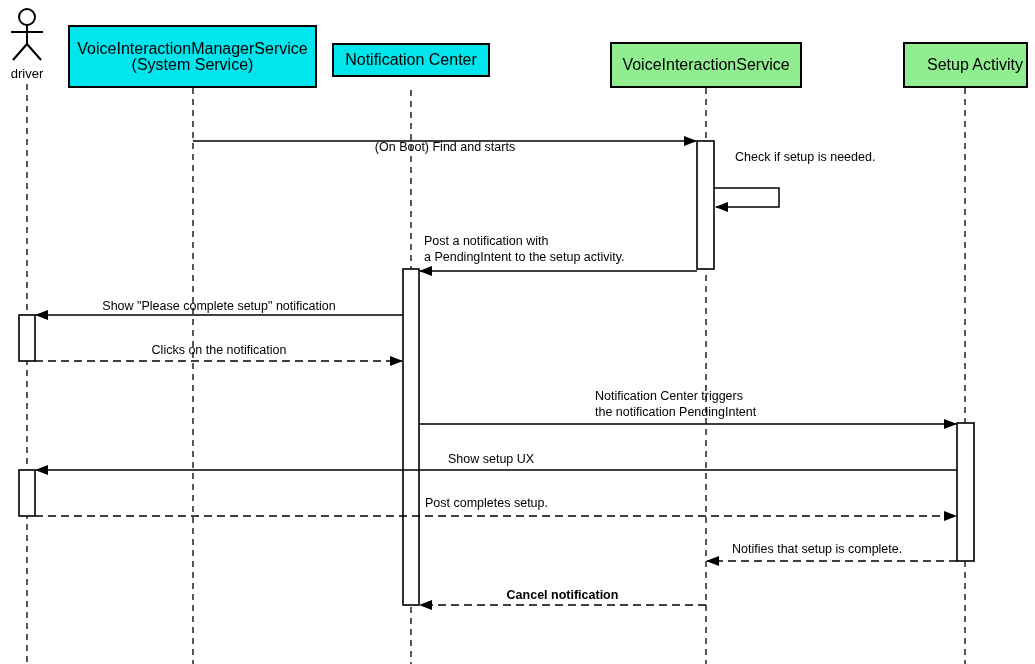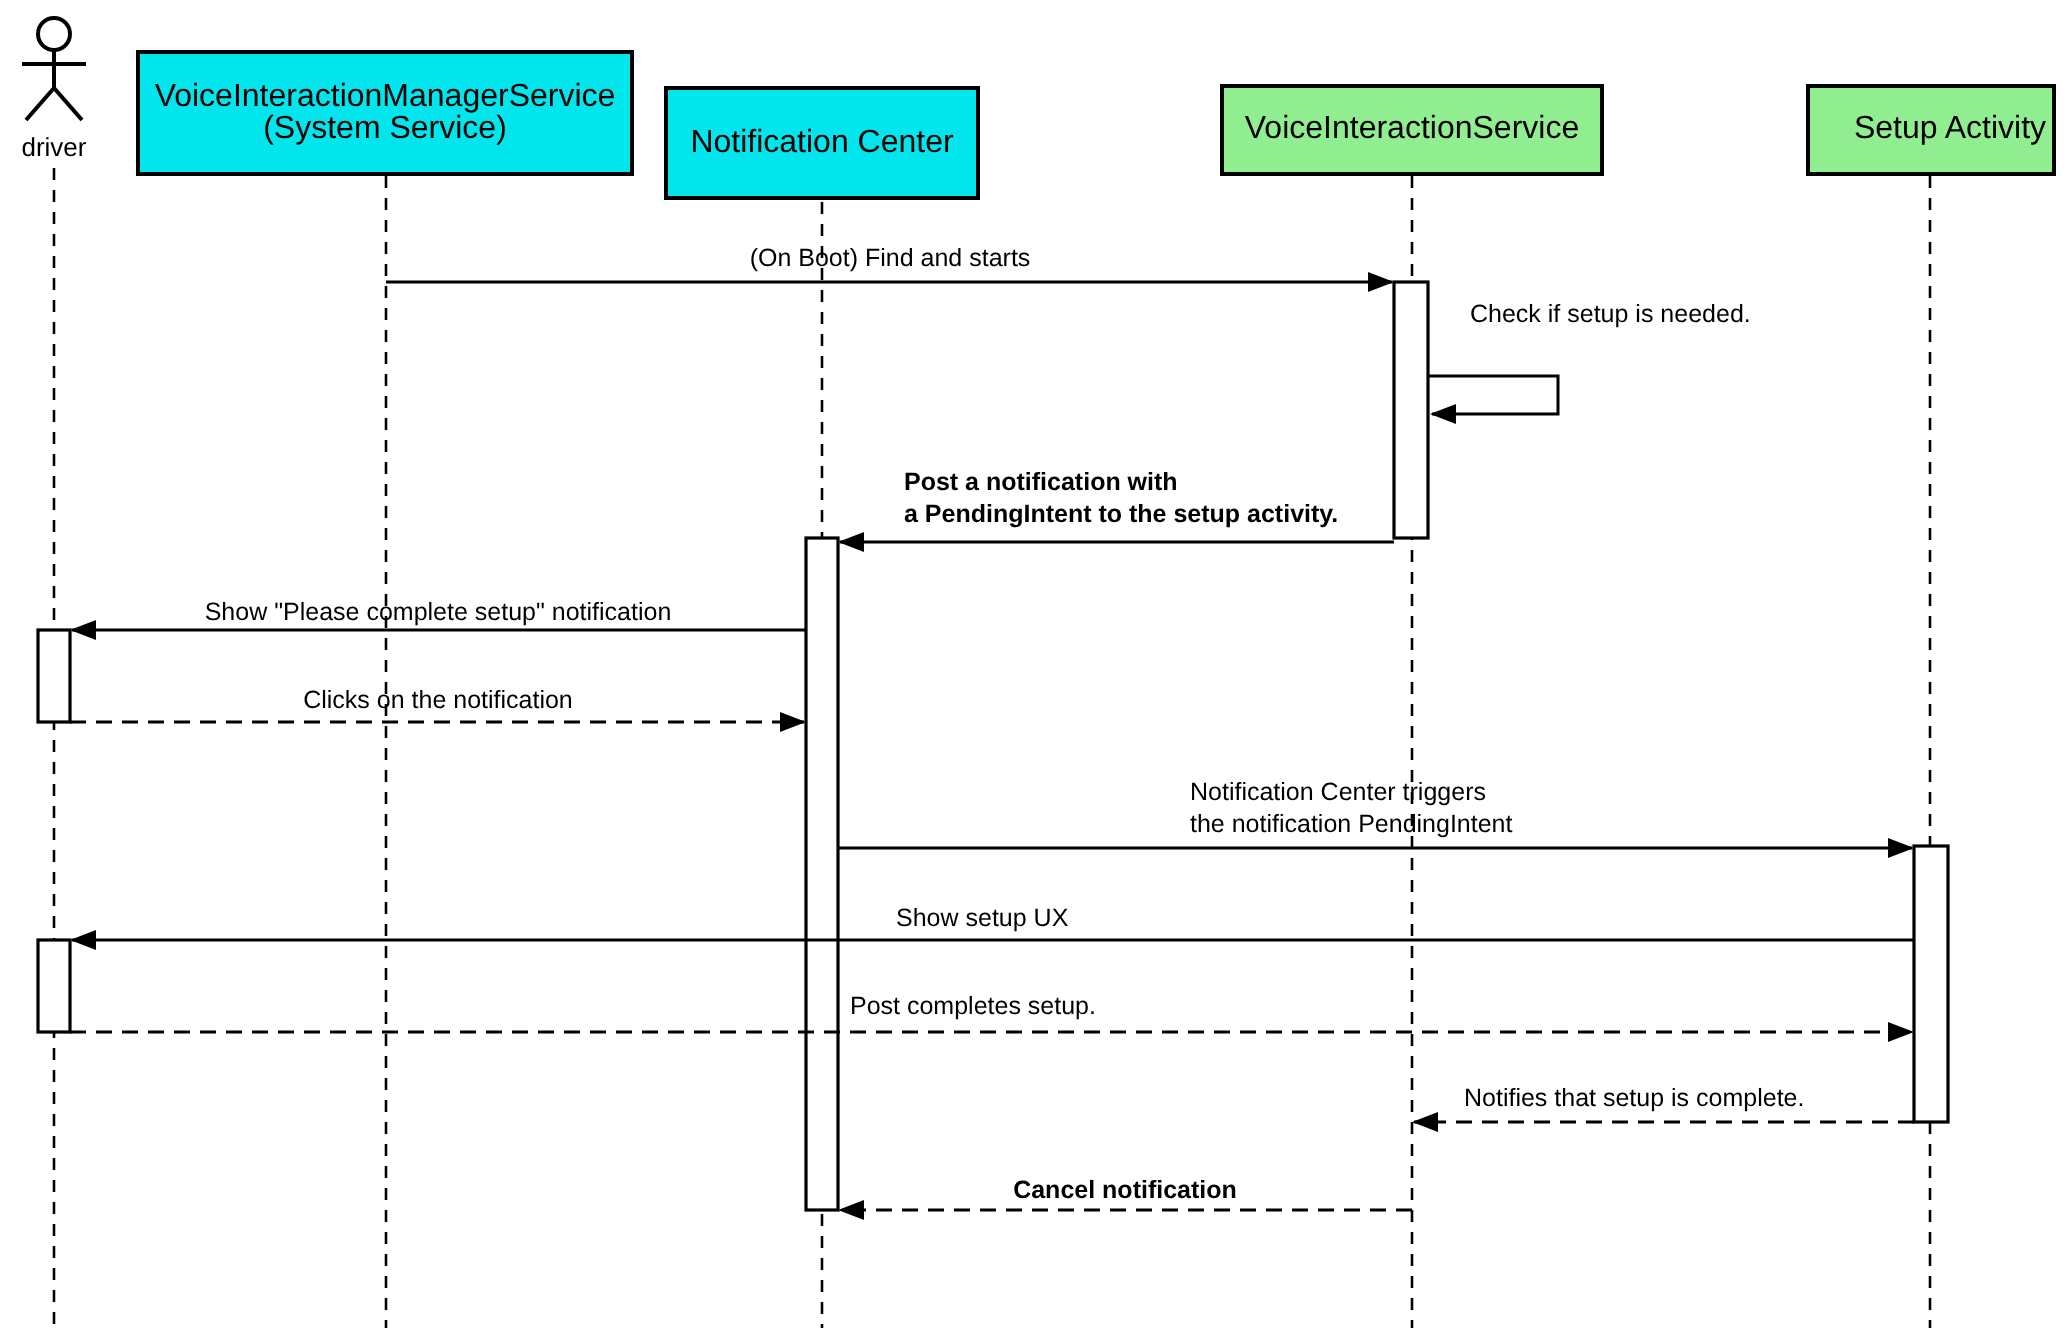--- a/index.html
+++ b/index.html
@@ -95,27 +95,27 @@
     <line class="solid" x1="957" y1="470" x2="36" y2="470" marker-end="url(#ah)"></line>
     <line class="dashed" x1="35" y1="516" x2="956" y2="516" marker-end="url(#ah)"></line>
     <line class="dashed" x1="957" y1="561" x2="707" y2="561" marker-end="url(#ah)"></line>
     <line class="dashed" x1="706" y1="605" x2="420" y2="605" marker-end="url(#ah)"></line>
   </svg>
 
   <div class="actor-label">driver</div>
 
   <div class="pbox" style="left: 68px; top: 25px; width: 249px; height: 63px; background: rgb(0, 230, 236);">VoiceInteractionManagerService
 (System Service)</div>
-  <div class="pbox" style="left: 332px; top: 43px; width: 158px; height: 57px; background: rgb(0, 230, 236);">Notification Center</div>
+  <div class="pbox" style="left: 332px; top: 43px; width: 158px; height: 34px; background: rgb(0, 230, 236);">Notification Center</div>
   <div class="pbox" style="left: 610px; top: 42px; width: 192px; height: 46px; background: rgb(144, 238, 144);">VoiceInteractionService</div>
   <div class="pbox" style="left: 903px; top: 42px; width: 125px; height: 46px; background: rgb(144, 238, 144); padding-left: 19px;">Setup Activity</div>
 
-  <div class="msg center" style="left:193px; top:122px; width:504px;">(On Boot) Find and starts</div>
+  <div class="msg center" style="left:193px; top:140px; width:504px;">(On Boot) Find and starts</div>
   <div class="msg" style="left:735px; top:150px;">Check if setup is needed.</div>
-  <div class="msg" style="left:452px; top:234px;font-weight:bold;">Post a notification with
+  <div class="msg" style="left:424px; top:234px;">Post a notification with
 a PendingIntent to the setup activity.</div>
   <div class="msg center" style="left:35px;  top:299px; width:368px;">Show "Please complete setup" notification</div>
   <div class="msg" style="left:595px; top:389px;">Notification Center triggers
 the notification PendingIntent</div>
   <div class="msg center" style="left:35px;  top:343px; width:368px;">Clicks on the notification</div>
   <div class="msg" style="left:448px; top:452px;">Show setup UX</div>
   <div class="msg" style="left:425px; top:496px;">Post completes setup.</div>
   <div class="msg" style="left:732px; top:542px;">Notifies that setup is complete.</div>
   <div class="msg center" style="left:419px; top:588px; width:287px;font-weight:bold;">Cancel notification</div>
 

